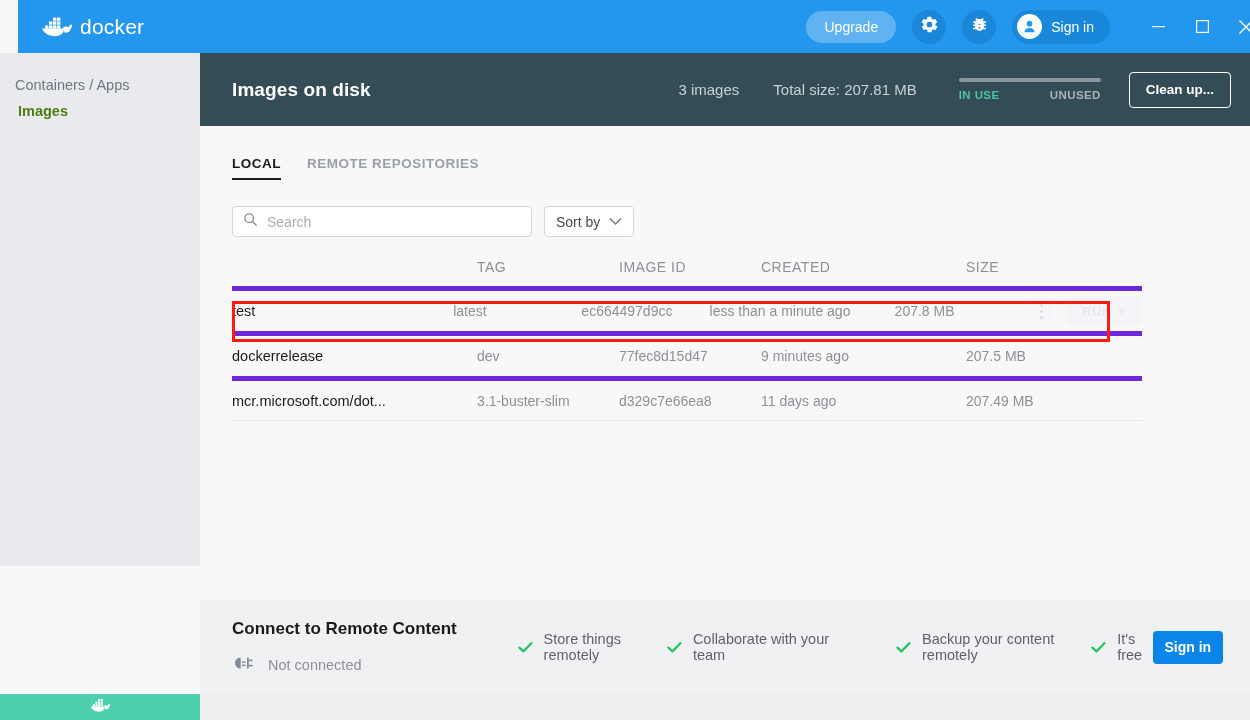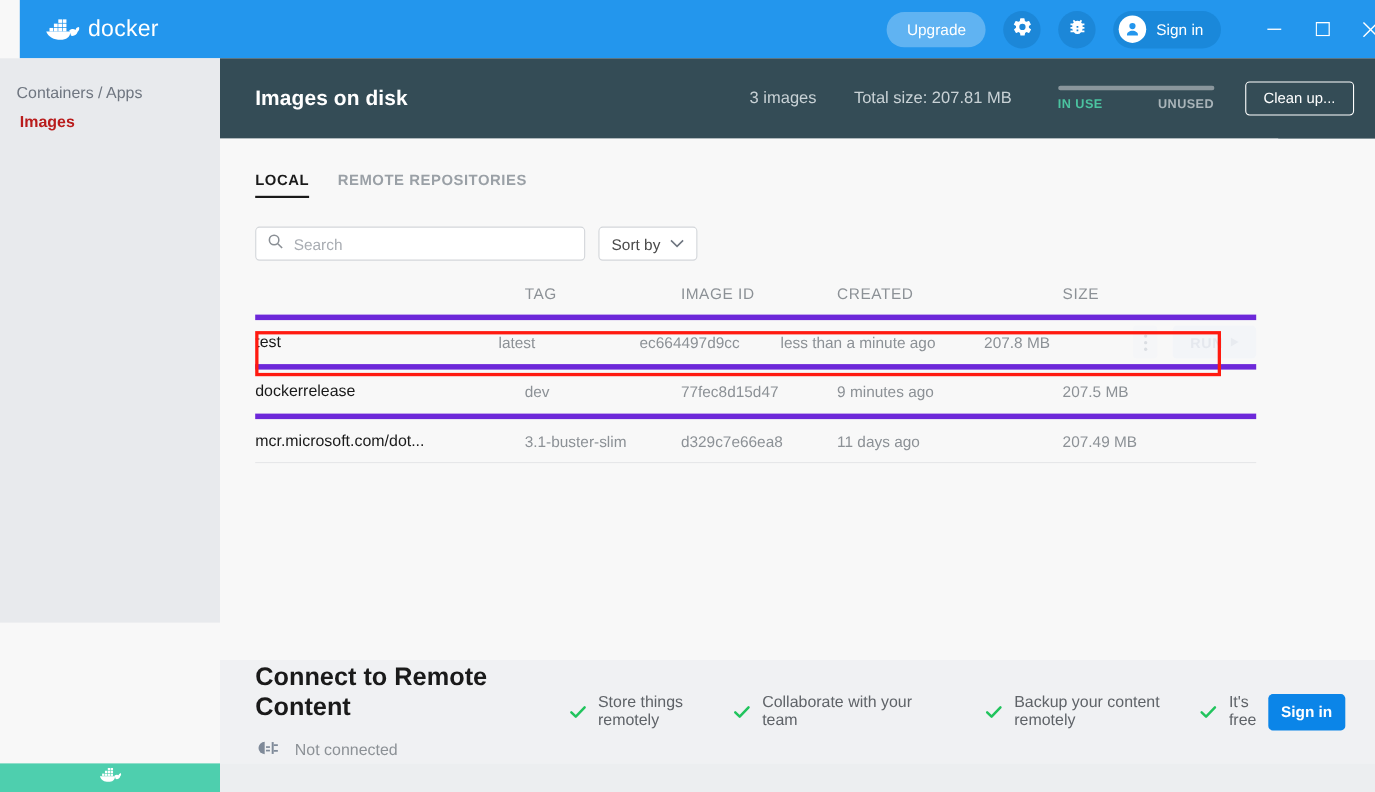--- a/index.html
+++ b/index.html
@@ -62,21 +62,21 @@
   .sidebar {
     position: absolute; top: 53px; left: 0;
     width: 200px; height: 513px;
     background: #e8eaed;
     padding-top: 19px;
   }
   .side-item {
     font-size: 14.5px; color: #6f7680;
     padding: 5px 0 5px 15px; cursor: pointer;
   }
-  .side-item.active { color: #b91c1c; font-weight: bold; padding-left: 18px; }
+  .side-item.active { color: #4d7c0f; font-weight: bold; padding-left: 18px; }
 
   
   .pagehead {
     position: absolute; top: 53px; left: 200px;
     width: 1050px; height: 73px;
     background: #344c56;
     display: flex; align-items: center;
   }
   .pagehead h1 {
     color: #ffffff; font-size: 19px; font-weight: bold;
@@ -92,24 +92,24 @@
     width: 100%; margin-bottom: 7px;
   }
   .meter-labels {
     display: flex; justify-content: space-between;
     font-size: 11.5px; font-weight: bold; letter-spacing: .4px;
   }
   .meter-inuse { color: #4bc3a0; }
   .meter-unused { color: #a9b4b9; }
   .cleanup-btn {
     margin-left: 28px; margin-right: 19px;
-    height: 31px; padding: 0 16px;
+    height: 36px; padding: 0 16px;
     border: 1px solid #ffffff; border-radius: 4px;
     background: transparent; color: #ffffff;
-    font-size: 13.5px; font-weight: normal;
+    font-size: 13.5px; font-weight: bold;
     cursor: pointer; display: flex; align-items: center;
   }
 
   
   .main {
     position: absolute; top: 126px; left: 200px;
     width: 962px; height: 474px;
     background: #f8f8f8;
   }
   .tabs { display: flex; padding: 30px 0 0 32px; }
@@ -187,21 +187,21 @@
   }
 
   
   .footer {
     position: absolute; top: 600px; left: 200px;
     width: 1050px; height: 94px;
     background: #f0f1f3;
     display: flex; align-items: center;
   }
   .f-left { margin-left: 32px; width: 330px; }
-  .f-title { font-size: 23px; font-weight: bold; color: #1a1a1a; }
+  .f-title { font-size: 17px; font-weight: bold; color: #1a1a1a; }
   .f-status { display: flex; align-items: center; margin-top: 16px; }
   .f-status .lbl { margin-left: 14px; font-size: 14.5px; color: #8c9196; }
   .f-col { display: flex; flex-direction: row; gap: 12px; }
   .f-col.c2 { margin-left: 6px; }
   .f-col.c3 { margin-left: 62px; }
   .f-feat { display: flex; align-items: center; font-size: 14.5px; color: #5f6368; }
   .f-feat .chk { margin-right: 11px; display: flex; }
   .signin-btn {
     margin-left: auto; margin-right: 27px;
     width: 83px; height: 33px; border-radius: 4px;

